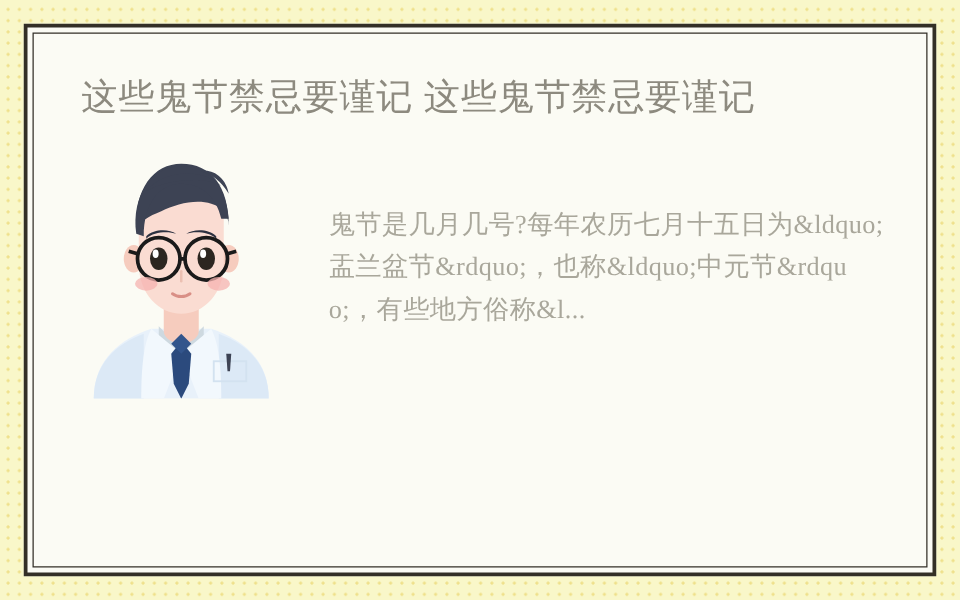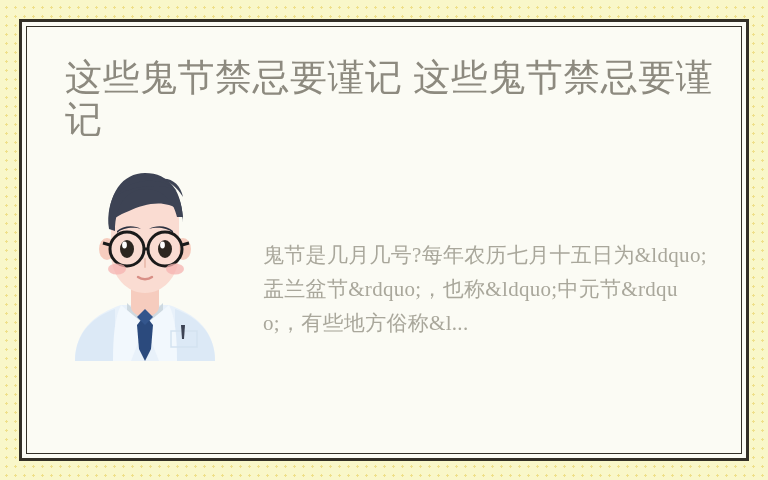--- a/index.html
+++ b/index.html
@@ -56,32 +56,32 @@
     top: 0;
     right: 0;
     bottom: 0;
     padding: 30px 26px 18px 38px;
     box-sizing: border-box;
   }
 
   .article-title {
     margin: 0;
     font-family: "Liberation Sans", sans-serif;
-    font-size: 37px;
+    font-size: 29px;
     line-height: 42px;
     font-weight: 400;
     color: #8d8a7f;
     letter-spacing: 0.5px;
     max-height: 84px;
     overflow: hidden;
   }
 
   .content-row {
     display: flex;
-    align-items: flex-end;
+    align-items: center;
     margin-top: 24px;
   }
 
   .thumb {
     flex: 0 0 auto;
     width: 160px;
     height: 196px;
     position: relative;
     overflow: hidden;
   }

